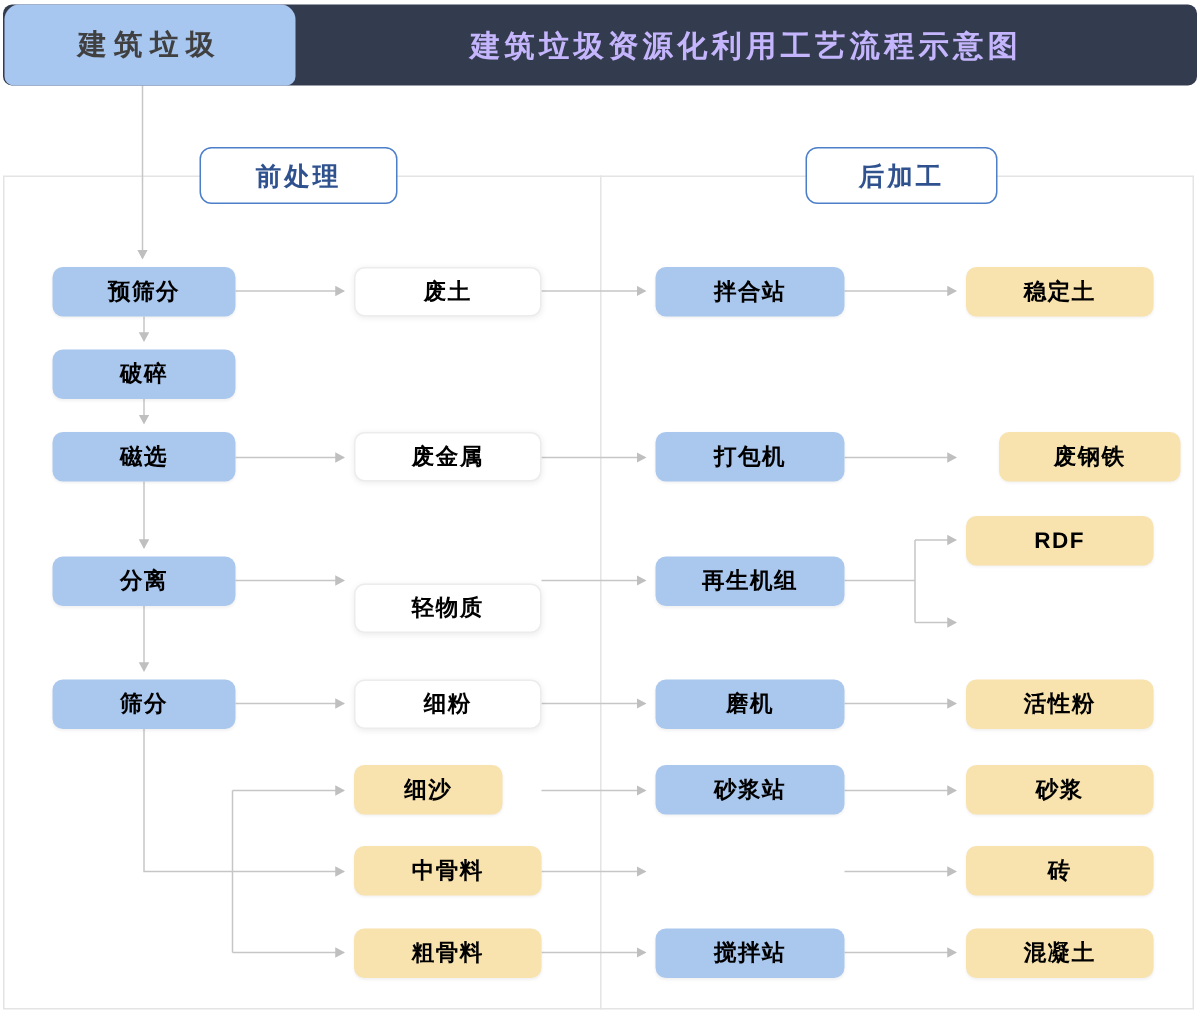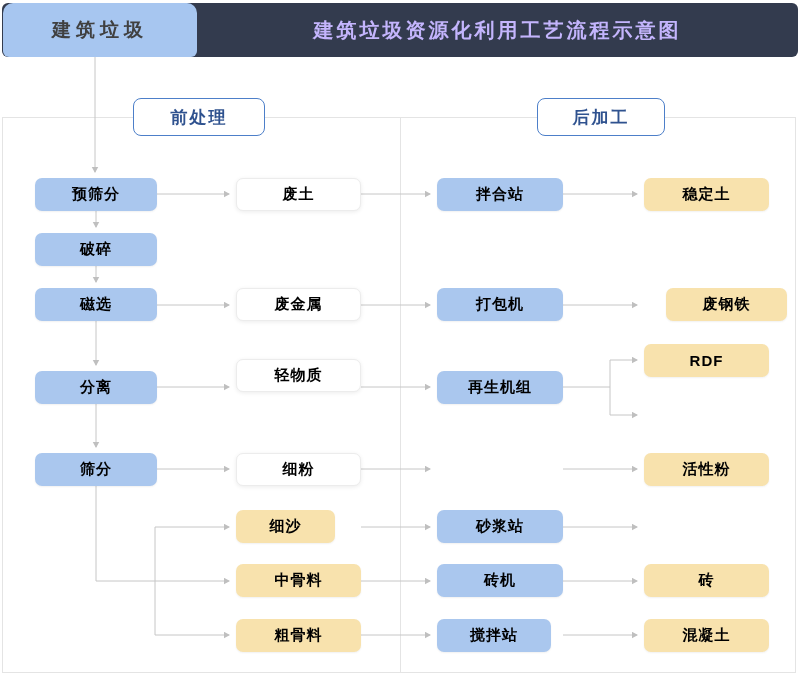--- a/index.html
+++ b/index.html
@@ -131,33 +131,34 @@
   </svg>
 
   <div class="node blue" style="left:35px; top:178px; width:122px;">预筛分</div>
   <div class="node blue" style="left:35px; top:233px; width:122px;">破碎</div>
   <div class="node blue" style="left:35px; top:288px; width:122px;">磁选</div>
   <div class="node blue" style="left:35px; top:371px; width:122px;">分离</div>
   <div class="node blue" style="left:35px; top:453px; width:122px;">筛分</div>
 
   <div class="node whitebox" style="left:236px; top:178px; width:125px;">废土</div>
   <div class="node whitebox" style="left:236px; top:288px; width:125px;">废金属</div>
-  <div class="node whitebox" style="left:236px; top:359px; width:125px;">轻物质</div>
+  <div class="node whitebox" style="left:236px; top:389px; width:125px;">轻物质</div>
   <div class="node whitebox" style="left:236px; top:453px; width:125px;">细粉</div>
   <div class="node yellow" style="left:236px; top:510px; width:99px;">细沙</div>
   <div class="node yellow" style="left:236px; top:564px; width:125px;text-align:center;">中骨料</div>
   <div class="node yellow" style="left:236px; top:619px; width:125px;">粗骨料</div>
 
   <div class="node blue" style="left:437px; top:178px; width:126px;">拌合站</div>
   <div class="node blue" style="left:437px; top:288px; width:126px;">打包机</div>
   <div class="node blue" style="left:437px; top:371px; width:126px;">再生机组</div>
+  <div class="node blue" style="left:437px; top:453px; width:126px;">磨机</div>
   <div class="node blue" style="left:437px; top:510px; width:126px;">砂浆站</div>
-  <div class="node blue" style="left:437px; top:564px; width:126px;">砖机</div>
-  <div class="node blue" style="left:437px; top:619px; width:114px;">搅拌站</div>
+  <div class="node blue" style="left:437px; top:619px; width:126px;">搅拌站</div>
 
   <div class="node yellow" style="left:644px; top:178px; width:125px;">稳定土</div>
   <div class="node yellow" style="left:652px; top:288px; width:121px;margin-left:14px;">废钢铁</div>
   <div class="node yellow" style="left:644px; top:344px; width:125px;">RDF</div>
   <div class="node yellow" style="left:644px; top:453px; width:125px;">活性粉</div>
+  <div class="node yellow" style="left:644px; top:510px; width:125px;">砂浆</div>
   <div class="node yellow" style="left:644px; top:564px; width:125px;">砖</div>
   <div class="node yellow" style="left:644px; top:619px; width:125px;">混凝土</div>
 
 </div>
 
 </body></html>

